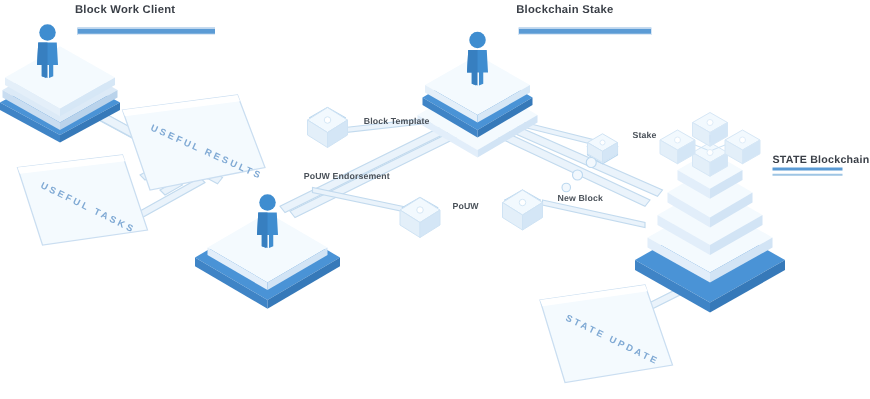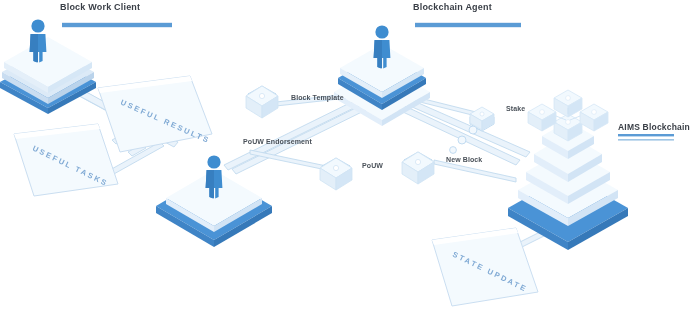--- a/index.html
+++ b/index.html
@@ -209,24 +209,24 @@
 
     <g>
       <rect x="618" y="134" width="56" height="2.4" fill="#5b9bd5"></rect>
       <rect x="618" y="139" width="56" height="1.6" fill="#9fc5e4"></rect>
     </g>
   </svg>
 
   <div class="hdr" style="left:60px;top:2px;">Block Work Client</div>
   <div class="sub" style="left:62px;top:22px;width:110px;"></div>
 
-  <div class="hdr" style="left:413px;top:2px;">Blockchain Agent</div>
+  <div class="hdr" style="left:413px;top:2px;">Blockchain Stake</div>
   <div class="sub" style="left:415px;top:22px;width:106px;"></div>
 
-  <div class="hdr" style="left:618px;top:122px;font-size:8.5px;">AIMS Blockchain</div>
+  <div class="hdr" style="left:618px;top:122px;font-size:8.5px;">STATE Blockchain</div>
 
   <div class="lbl" style="left:291px;top:94px;">Block Template</div>
   <div class="lbl" style="left:243px;top:138px;">PoUW Endorsement</div>
   <div class="lbl" style="left:362px;top:162px;">PoUW</div>
   <div class="lbl" style="left:446px;top:156px;">New Block</div>
   <div class="lbl" style="left:506px;top:105px;">Stake</div>
 
 </div>
 
 </body></html>

